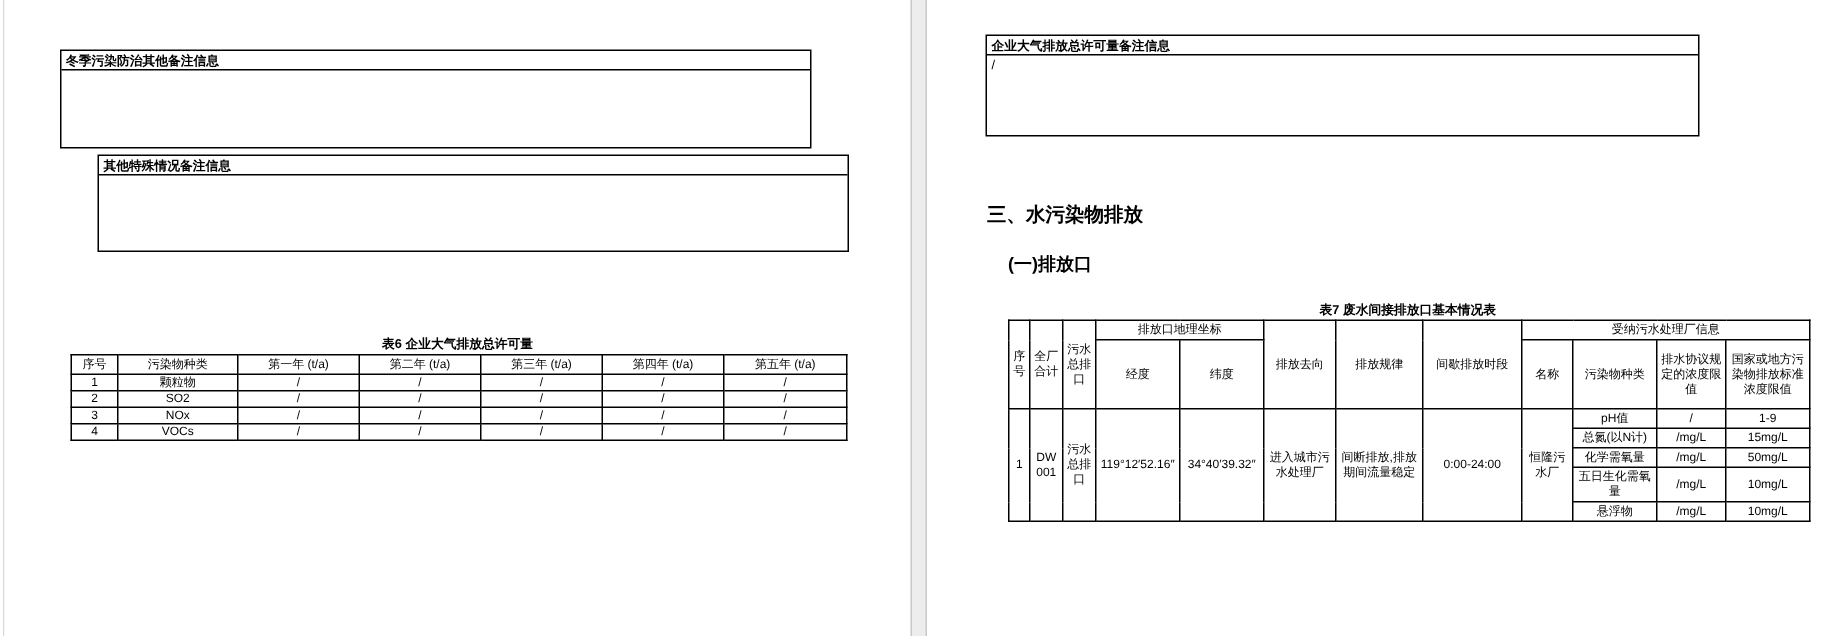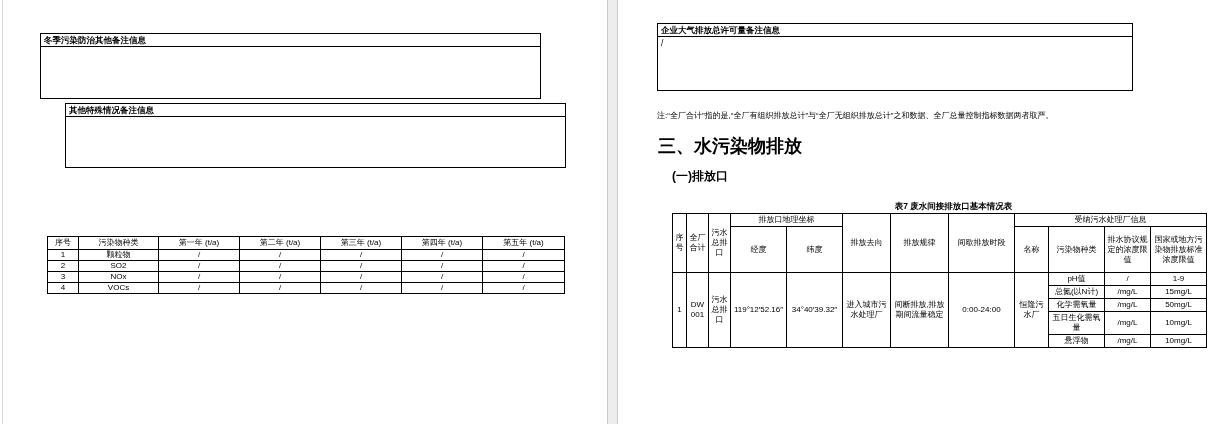--- a/index.html
+++ b/index.html
@@ -37,21 +37,21 @@
     border-bottom: 1px solid #000;
     height: 12px; overflow: hidden;
   }
   .remark-content {
     font-size: 8.5px; padding: 1px 3px; line-height: 11px;
   }
   .note-text {
     position: absolute;
     font-size: 8px; line-height: 10px; white-space: nowrap;
   }
-  .h-major { position: absolute; font-size: 18px; font-weight: bold; white-space: nowrap; }
+  .h-major { position: absolute; font-size: 13px; font-weight: bold; white-space: nowrap; }
   .h-sub   { position: absolute; font-size: 12px; font-weight: bold; white-space: nowrap; }
   .tbl-title {
     position: absolute; font-size: 8.5px; font-weight: bold; text-align: center;
   }
   table.doc {
     position: absolute;
     border-collapse: collapse;
     table-layout: fixed;
     background: #fff;
   }
@@ -86,20 +86,21 @@
       <div class="remark-content"></div>
     </div>
 
     <div class="remark-box" style="left:37px; top:103px; width:501px; height:65px;margin-left:25px;">
       <div class="remark-label">其他特殊情况备注信息</div>
       <div class="remark-content"></div>
     </div>
 
 
 
+    <div class="tbl-title" style="left:44px; top:224px; width:516px;">表6 企业大气排放总许可量</div>
 
     <table class="doc" id="table6" style="left:44px; top:236px; width:517px;">
       <colgroup>
         <col style="width:31px">
           <col style="width:80px">
           <col style="width:81px">
         <col style="width:81px">
           <col style="width:81px">
           <col style="width:81px">
           <col style="width:82px">
@@ -158,27 +159,26 @@
 
   <div class="page-divider"></div>
 
   <div class="page page-right">
 
     <div class="remark-box" style="left:39px; top:23px; width:476px; height:68px;">
       <div class="remark-label">企业大气排放总许可量备注信息</div>
       <div class="remark-content">/</div>
     </div>
 
-    <div class="note-text" style="left:39px; top:111px;">注:“全厂合计”指的是,“全厂有组织排放总计”与“全厂无组织排放总计”之和数据、全厂总量控制指标数据两者取严。</div>
 
     <div class="h-major" style="left:40px; top:134px;">三、水污染物排放</div>
 
     <div class="h-sub" style="left:54px; top:168px;">(一)排放口</div>
 
-    <div class="tbl-title" style="left:69px; top:201px; width:533px;">表7 废水间接排放口基本情况表</div>
+    <div class="tbl-title" style="left:54px; top:201px; width:533px;">表7 废水间接排放口基本情况表</div>
 
     <table class="doc" id="table7" style="left:54px; top:213px; width:534px;">
       <colgroup>
         <col style="width:14px">
           <col style="width:22px">
           <col style="width:22px">
         <col style="width:56px">
           <col style="width:56px">
           <col style="width:48px">
         <col style="width:58px">

